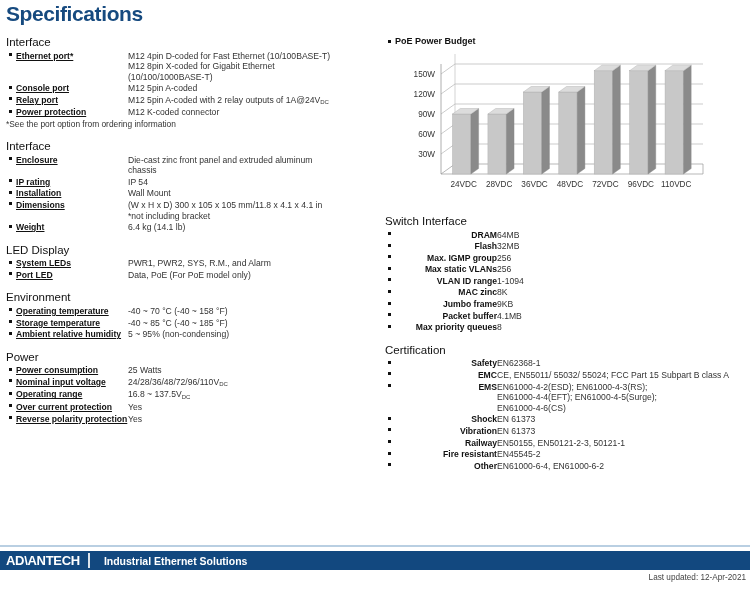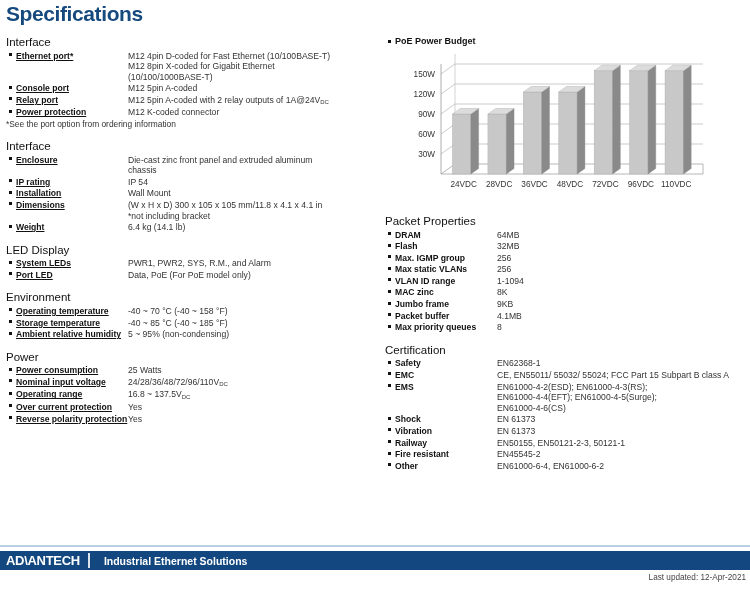--- a/index.html
+++ b/index.html
@@ -72,21 +72,21 @@
     color: #333333;
     padding-top: 0.5px;
   }
   .spec-val .line { display: block; }
   sub { font-size: 6px; vertical-align: baseline; position: relative; top: 1.5px; }
 
   
   .col-left .spec-label { width: 112px; text-decoration: underline; }
   .col-left .spec-val { width: 222px; }
   
-  .col-right .spec-label { width: 102px; }
+  .col-right .spec-label { width: 102px; text-align: right; }
   .col-right .spec-val { width: 248px; }
 
   .footnote {
     font-size: 8.4px;
     color: #333333;
     margin-top: 1px;
     margin-bottom: 8px;
   }
 
   
@@ -411,21 +411,21 @@
         </g>
         <text x="251.8571428571429" y="135" text-anchor="middle" font-family="&quot;Liberation Sans&quot;, sans-serif" font-size="8.2" fill="#333333">96VDC</text>
         <g>
           <rect x="276.0742857142857" y="18.666666666666657" width="18.422857142857143" height="103.33333333333334" fill="#c8c8c8" stroke="#b0b0b0" stroke-width="0.5"></rect>
           <polygon points="294.4971428571428,18.666666666666657 302.1971428571428,13.166666666666657 302.1971428571428,116.5 294.4971428571428,122" fill="#8a8a8a" stroke="#8a8a8a" stroke-width="0.4"></polygon>
           <polygon points="276.0742857142857,18.666666666666657 283.77428571428567,13.166666666666657 302.1971428571428,13.166666666666657 294.4971428571428,18.666666666666657" fill="#dcdcdc" stroke="#a8a8a8" stroke-width="0.4"></polygon>
         </g>
         <text x="287.2857142857143" y="135" text-anchor="middle" font-family="&quot;Liberation Sans&quot;, sans-serif" font-size="8.2" fill="#333333">110VDC</text>
       </svg>
     </div>
-<div class="sec-title spaced">Packet Properties</div>
+<div class="sec-title spaced">Switch Interface</div>
     <div class="spec-row">
       <span class="bullet">
         <i></i>
       </span>
       <span class="spec-label">DRAM</span>
       <span class="spec-val">
         <span class="line">64MB</span>
       </span>
     </div>
     <div class="spec-row">

